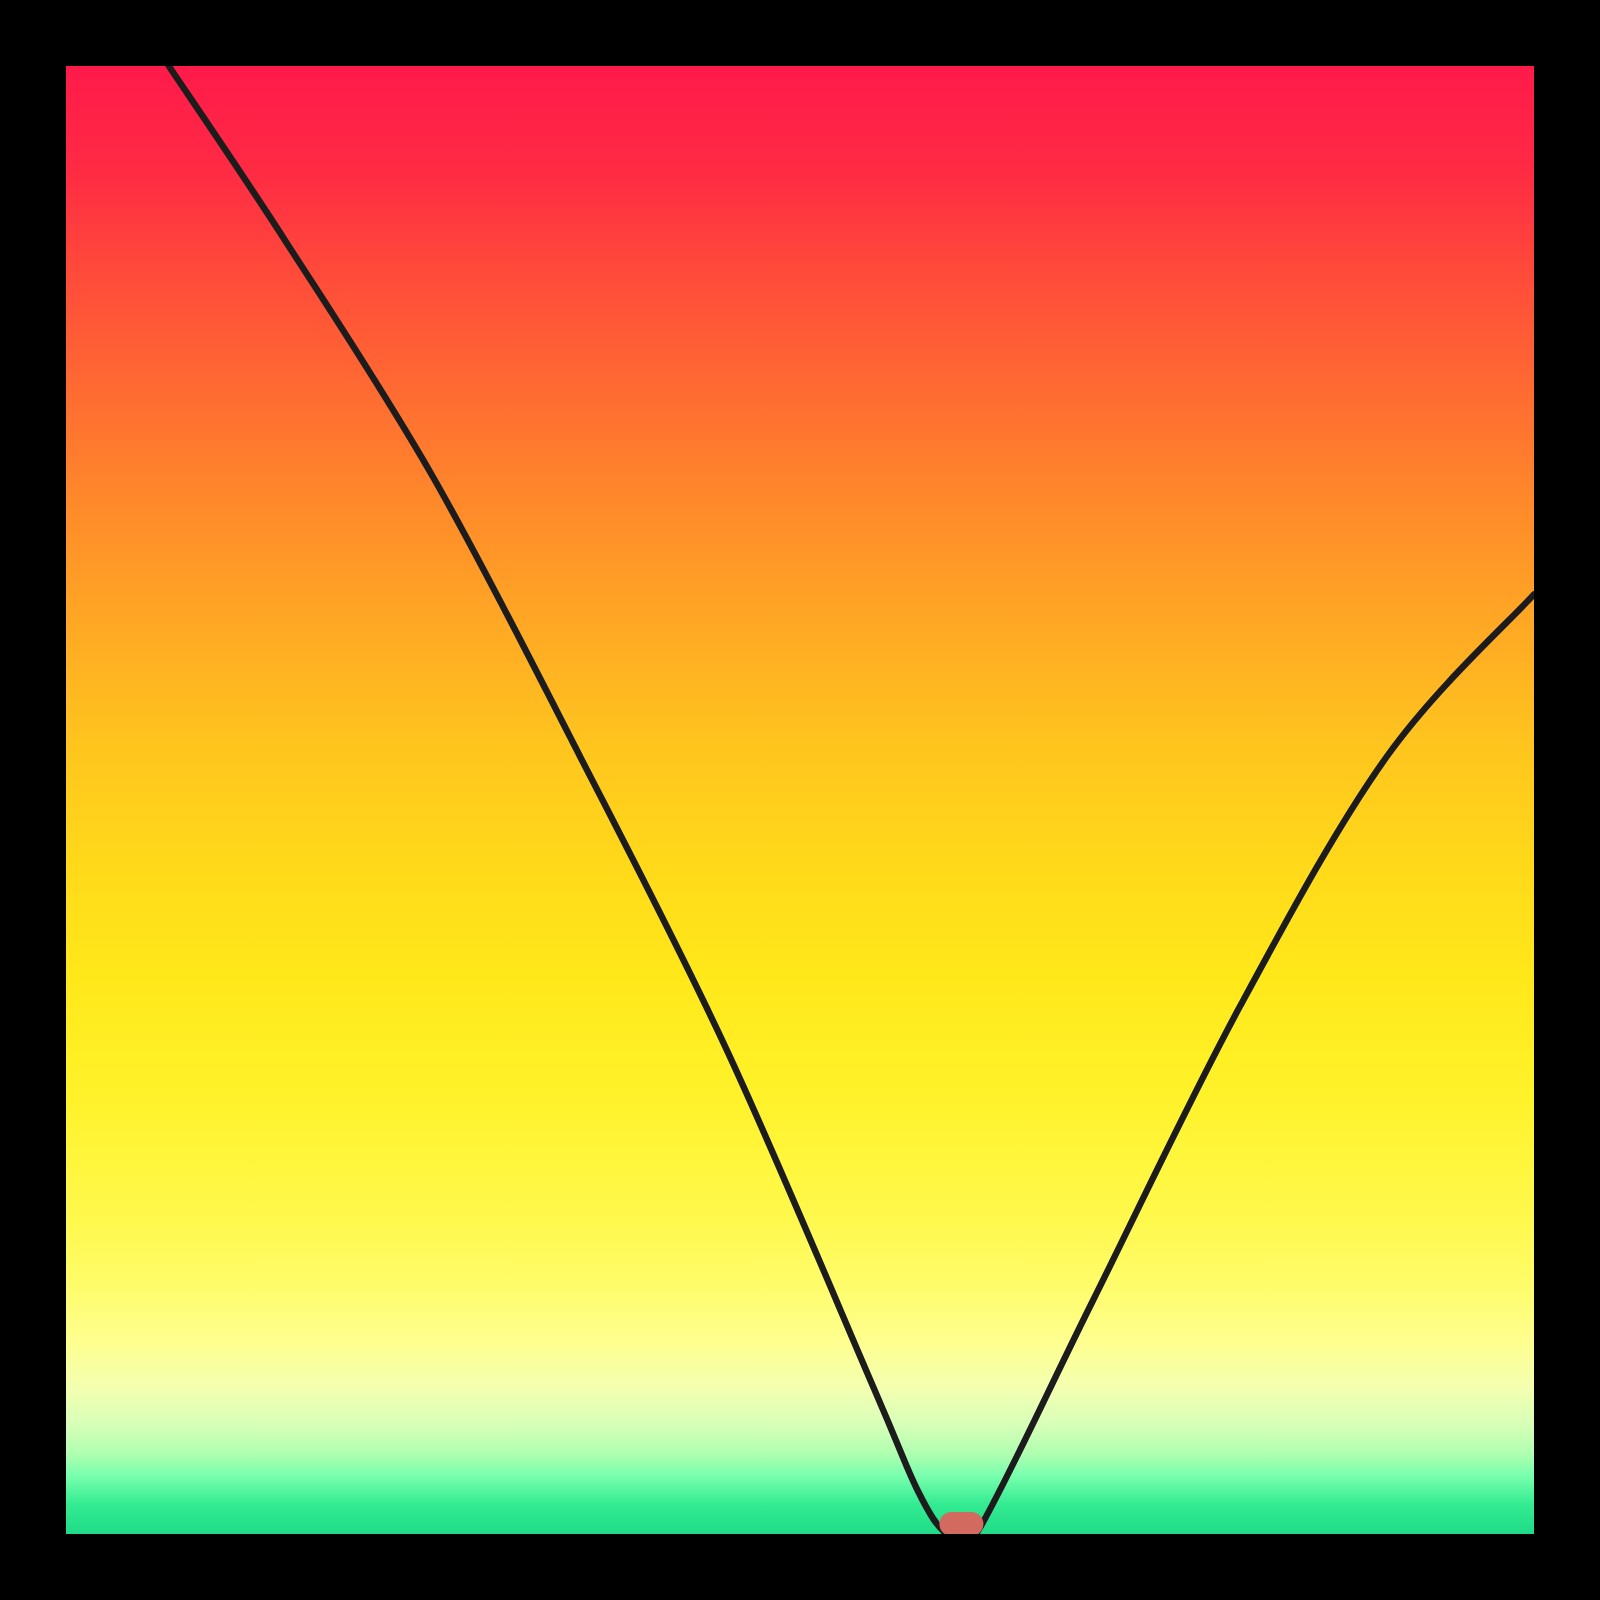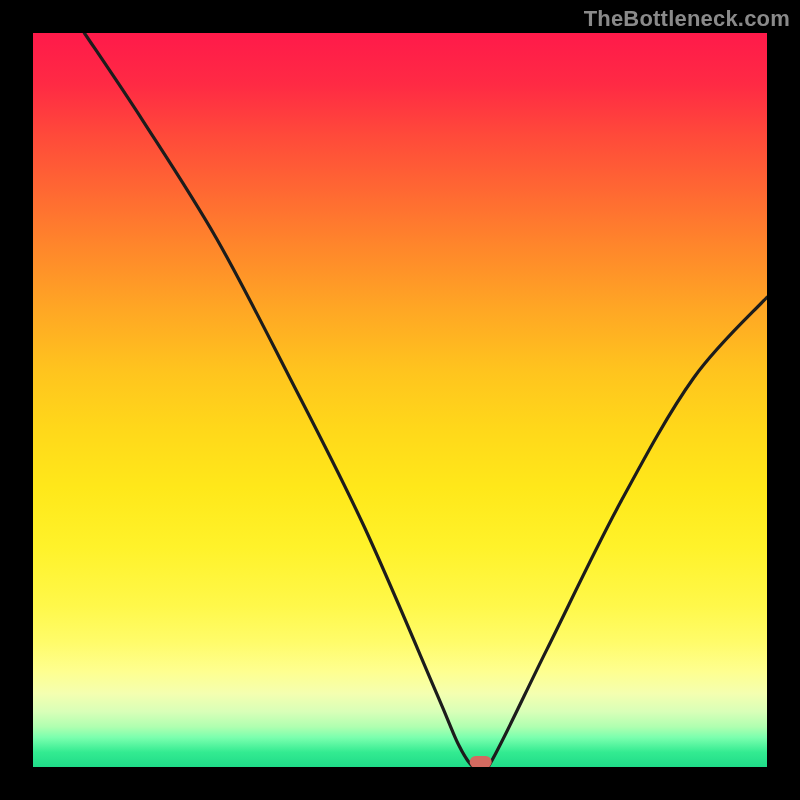--- a/index.html
+++ b/index.html
@@ -75,21 +75,20 @@
   }
   .marker {
     fill: #d36a60;
     stroke: none;
   }
 </style>
 </head>
 <body>
 
 <div class="frame">
-  <div class="watermark">TheBottleneck.com</div>
 
   <div class="plot">
     <svg class="curve" viewBox="0 0 734 734" preserveAspectRatio="none">
       <path class="curve-path" d="M 51.4 0.0 C 61.2 14.7, 88.1 53.8, 110.1 88.1 C 132.1 122.3, 159.0 162.7, 183.5 205.5 C 208.0 248.3, 232.4 297.3, 256.9 345.0 C 281.4 392.7, 305.8 439.2, 330.3 491.8 C 354.8 544.4, 387.8 623.9, 403.7 660.6 C 419.6 697.3, 419.6 699.7, 425.7 712.0 C 431.8 724.2, 435.5 730.3, 440.4 734.0 C 445.3 737.7, 442.8 753.6, 455.1 734.0 C 467.3 714.4, 491.8 660.6, 513.8 616.6 C 535.8 572.5, 562.7 515.0, 587.2 469.8 C 611.7 424.5, 636.1 379.2, 660.6 345.0 C 685.1 310.7, 721.8 277.7, 734.0 264.2"></path>
       <rect class="marker" rx="6" ry="6" y="723" width="22" height="12" x="436.7"></rect>
     </svg>
   </div>
 </div>
 
 </body></html>

